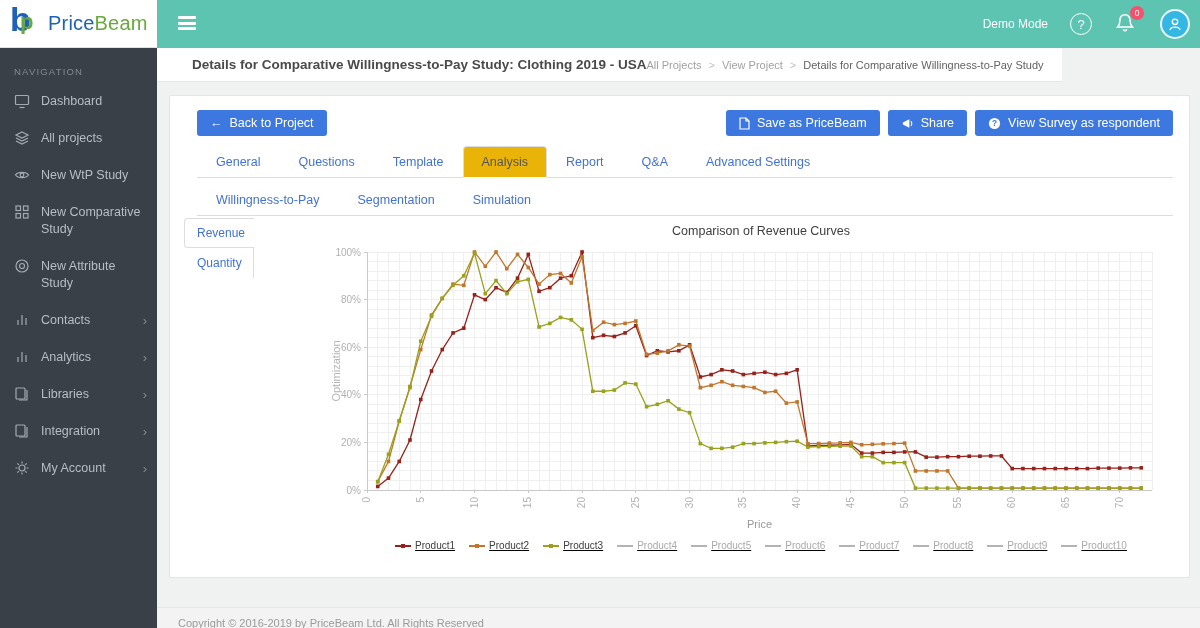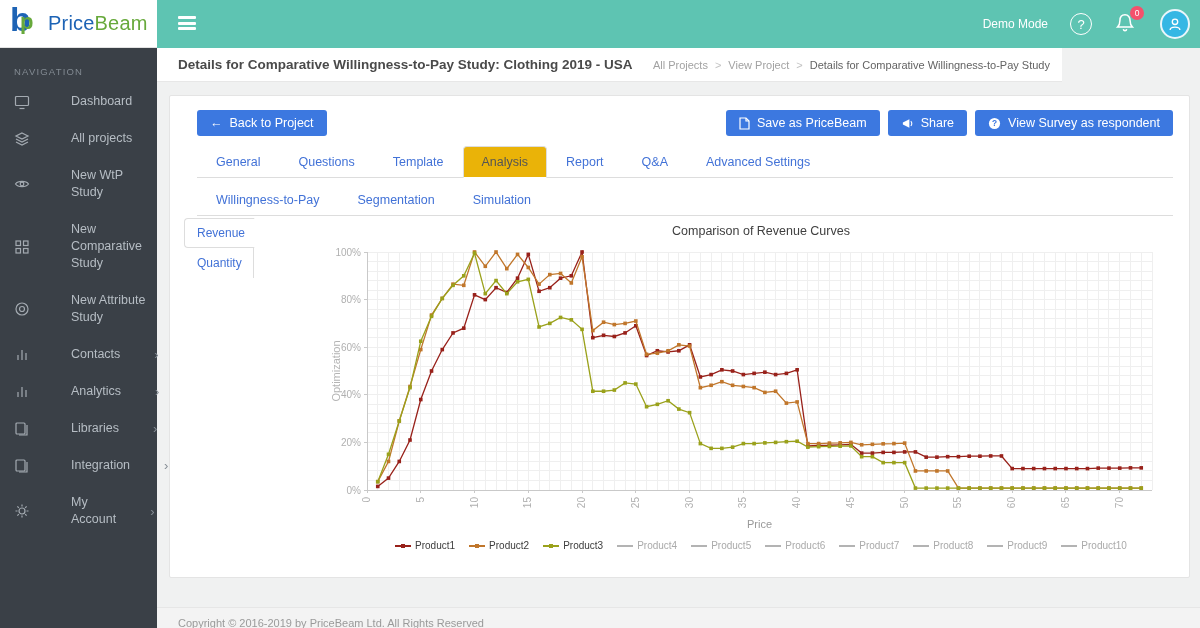--- a/index.html
+++ b/index.html
@@ -23,29 +23,29 @@
     font-size:13px; display:flex; align-items:center; justify-content:center; }
   .bell-wrap { position:relative; width:24px; height:26px; }
   .badge { position:absolute; top:-5px; right:-6px; min-width:14px; height:14px; background:#f4516c;
     color:#fff; font-size:8.5px; border-radius:8px; display:flex; align-items:center; justify-content:center; padding:0 3px; }
   .avatar { width:30px; height:30px; border-radius:50%; background:#35b7e4; border:2px solid #eaf6fb;
     display:flex; align-items:center; justify-content:center; }
 
   
   .sidebar { position:absolute; top:48px; left:0; width:157px; height:580px; background:#3a4047; padding:18px 0 0 0; }
   .nav-caption { color:#828a92; font-size:9.5px; letter-spacing:1.2px; padding:0 0 6px 14px; }
-  .side-item { display:flex; align-items:center; color:#b6bdc4; font-size:12.5px; line-height:17px;
-    padding:10px 10px 10px 14px; cursor:pointer;gap:30px; }
+  .side-item { display:flex; align-items:flex-start; color:#b6bdc4; font-size:12.5px; line-height:17px;
+    padding:10px 10px 10px 14px; cursor:pointer; }
   .side-item .s-icon { width:16px; height:16px; margin-right:11px; flex:0 0 16px; margin-top:0; opacity:.85; }
   .side-item .lbl { flex:1 1 auto; }
   .side-item .chev { color:#848c94; font-size:13px; margin-left:4px; }
 
   
   .pagehead { position:absolute; top:48px; left:157px; width:905px; height:34px; background:#fff;
-    border-bottom:1px solid #e7e7e7; display:flex; align-items:center; justify-content:space-between; padding:0 12px 0 21px; }
+    border-bottom:1px solid #e7e7e7; display:flex; align-items:center; justify-content:flex-start; padding:0 12px 0 35px; }
   .page-title { font-size:13.5px; font-weight:bold; color:#4a4a4a; }
   .crumbs { font-size:11px; color:#a2a2a2; display:flex; gap:7px; align-items:center; }
   .crumbs .sep { color:#c2c2c2; }
   .crumbs .last { color:#636363; }
 
   
   .card { position:absolute; top:95px; left:169px; width:1021px; height:483px; background:#fff;
     border:1px solid #e4e4e4; border-radius:2px; }
   .btn { display:inline-flex; align-items:center; gap:7px; background:#3c78e0; color:#fff; font-size:12.5px;
     border:none; border-radius:3px; padding:6px 13px; cursor:pointer; font-family:inherit; }
@@ -61,21 +61,21 @@
   .subtabrow { position:absolute; top:88px; left:27px; right:16px; display:flex; border-bottom:1px solid #ddd; }
 
   .vtabs { position:absolute; top:122px; left:14px; width:70px; }
   .vtab { color:#4272d7; font-size:12px; padding:7px 12px; cursor:pointer; border:1px solid transparent;
     border-radius:4px 0 0 4px; text-align:left; }
   .vtab.active { border-color:#ddd #fff #ddd #ddd; background:#fff; position:relative; z-index:2; margin-right:-1px; }
   .vtabs-border { position:absolute; top:122px; left:83px; width:1px; height:60px; background:#ddd; }
 
   .chart-wrap { position:absolute; top:128px; left:160px; width:832px; }
   .chart-title { text-align:center; font-size:12.5px; color:#404040; padding-left:30px; margin-bottom:2px; }
-  .legend { display:flex; justify-content:center; align-items:center; gap:14px; margin-top:4px; padding-left:30px; }
+  .legend { display:flex; justify-content:center; align-items:center; gap:14px; margin-top:4px; padding-left:30px;text-decoration:underline; }
   .leg-item { display:flex; align-items:center; gap:4px; cursor:pointer; }
   .leg-swatch { position:relative; width:16px; height:2px; }
   .leg-dot { position:absolute; left:6px; top:-1px; width:4px; height:4px; }
   .leg-label { font-size:10px; }
 
   
   .footer { position:absolute; top:607px; left:157px; width:1043px; height:21px; background:#f3f3f3;
     border-top:1px solid #e6e6e6; padding:9px 0 0 21px; font-size:11px; color:#9a9a9a; }
 </style>
 </head>

